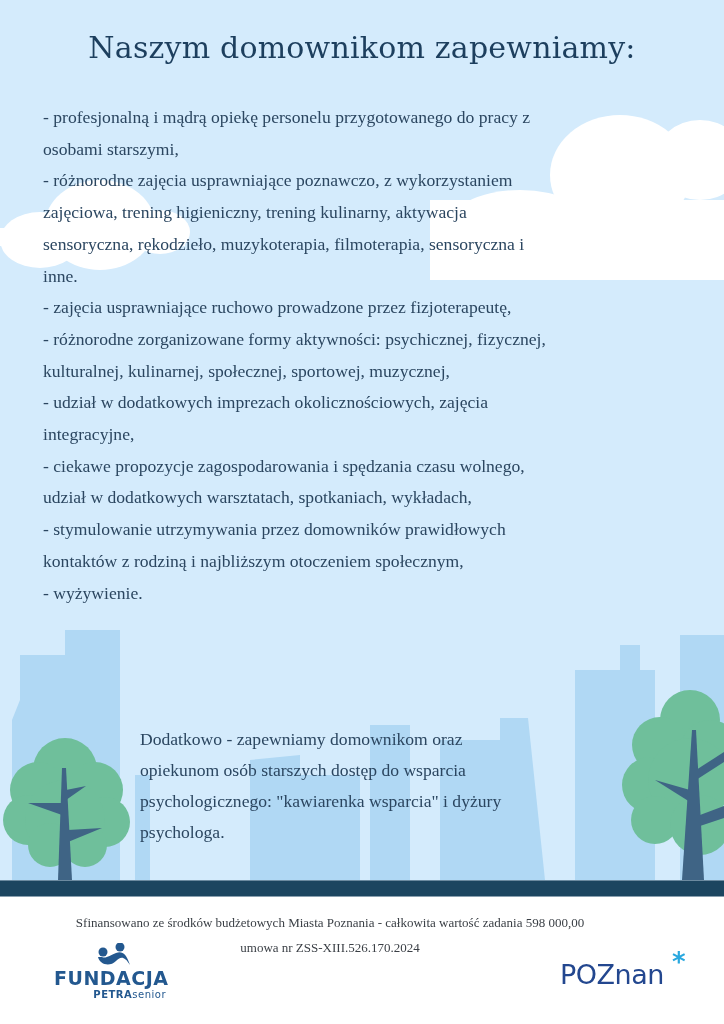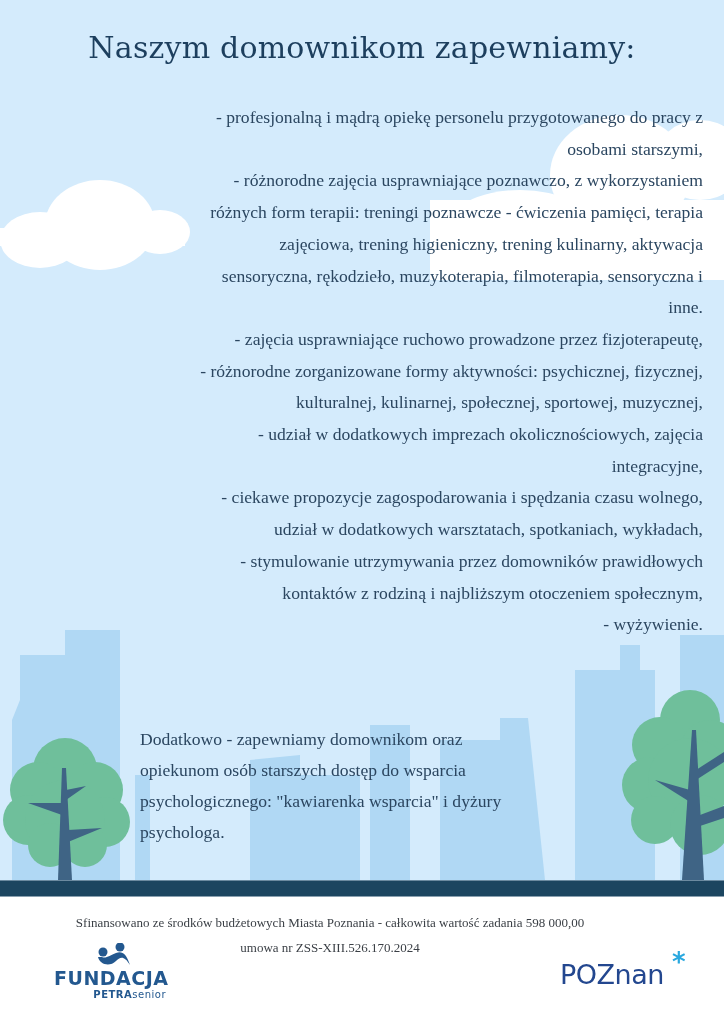--- a/index.html
+++ b/index.html
@@ -1,21 +1,21 @@
 <!DOCTYPE html>
 <html><head>
 <meta charset="utf-8">
 <style>
   html, body { margin: 0; padding: 0; }
   body { width: 724px; height: 1024px; position: relative; overflow: hidden; background: #ffffff; font-family: "DejaVu Serif", "Liberation Serif", serif; }
   .poster { position: absolute; left: 0; top: 0; width: 724px; height: 882px; background: #d4ebfc; overflow: hidden; padding-left: 8px; }
   .bg-layer { position: absolute; left: 0; top: 0; width: 724px; height: 882px; }
   .title { position: absolute; left: 0; top: 30px; width: 724px; text-align: center; font-size: 30px; color: #1d3f5e; letter-spacing: 0.2px; font-family: "DejaVu Serif", serif; }
   .content { position: absolute; left: 43px; top: 102px; width: 660px; color: #2b4660; font-size: 17.6px; line-height: 31.7px; font-family: "Liberation Serif", "DejaVu Serif", serif; }
-  .content .line { display: block; white-space: nowrap; text-align: right; }
+  .content .line { display: block; white-space: nowrap; }
   .extra { position: absolute; left: 140px; top: 724px; width: 444px; color: #2b4660; font-size: 17.6px; line-height: 31px; font-family: "Liberation Serif", "DejaVu Serif", serif; }
   .extra .line { display: block; white-space: nowrap; }
   .ground { position: absolute; left: 0; top: 880px; width: 724px; height: 15px; background: #1c4560; border-top: 1px solid #6c8aa0; border-bottom: 1px solid #8aa0b0; }
   .footer-text { position: absolute; left: 0; width: 660px; text-align: center; color: #3a3f45; font-size: 13px; font-family: "Liberation Serif", "DejaVu Serif", serif; }
   .footer-line1 { top: 915px; }
   .footer-line2 { top: 940px; }
   .logo-fund { position: absolute; left: 50px; top: 945px; width: 120px; height: 70px; }
   .logo-fund .fund-word { position: absolute; left: 4px; top: 22px; width: 112px; text-align: center; font-family: "DejaVu Sans", sans-serif; font-weight: bold; font-size: 19px; color: #23588f; letter-spacing: 0.5px; }
   .logo-fund .fund-sub { position: absolute; left: 4px; top: 44px; width: 112px; text-align: right; font-family: "DejaVu Sans", sans-serif; font-size: 10px; color: #23588f; letter-spacing: 0.5px; }
   .logo-fund .fund-sub b { font-weight: bold; }
@@ -92,21 +92,20 @@
       </g>
     </g>
   </svg>
 
   <div class="title">Naszym domownikom zapewniamy:</div>
 
   <div class="content">
     <span class="line">- profesjonalną i mądrą opiekę personelu przygotowanego do pracy z</span>
     <span class="line">osobami starszymi,</span>
     <span class="line">- różnorodne zajęcia usprawniające poznawczo, z wykorzystaniem</span>
-    <span class="line">różnych form terapii: treningi poznawcze - ćwiczenia pamięci, terapia</span>
     <span class="line">zajęciowa, trening higieniczny, trening kulinarny, aktywacja</span>
     <span class="line">sensoryczna, rękodzieło, muzykoterapia, filmoterapia, sensoryczna i</span>
     <span class="line">inne.</span>
     <span class="line">- zajęcia usprawniające ruchowo prowadzone przez fizjoterapeutę,</span>
     <span class="line">- różnorodne zorganizowane formy aktywności: psychicznej, fizycznej,</span>
     <span class="line">kulturalnej, kulinarnej, społecznej, sportowej, muzycznej,</span>
     <span class="line">- udział w dodatkowych imprezach okolicznościowych, zajęcia</span>
     <span class="line">integracyjne,</span>
     <span class="line">- ciekawe propozycje zagospodarowania i spędzania czasu wolnego,</span>
     <span class="line">udział w dodatkowych warsztatach, spotkaniach, wykładach,</span>

